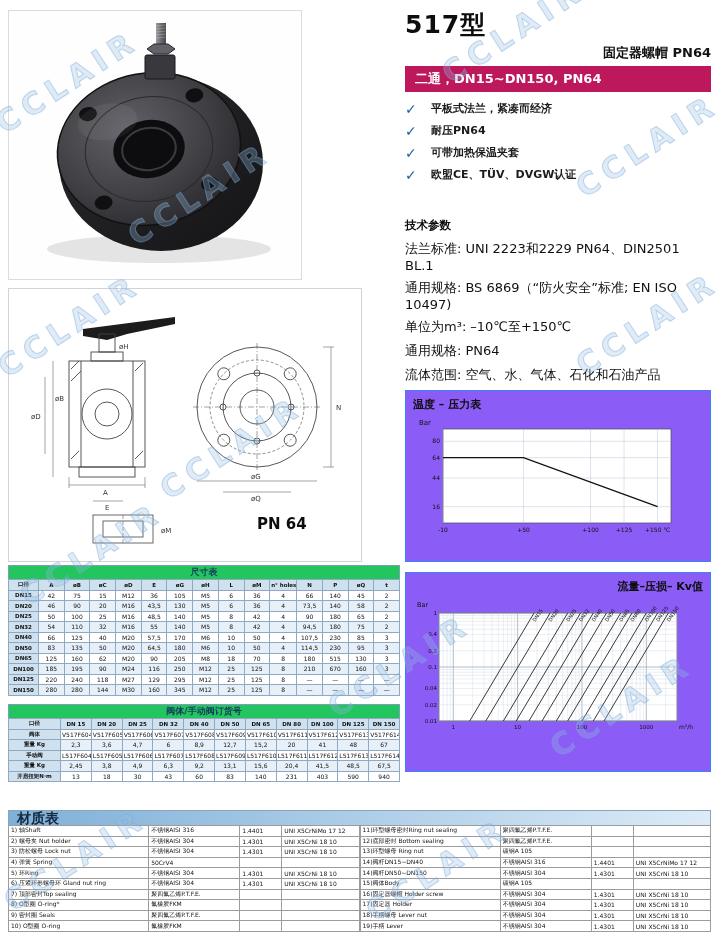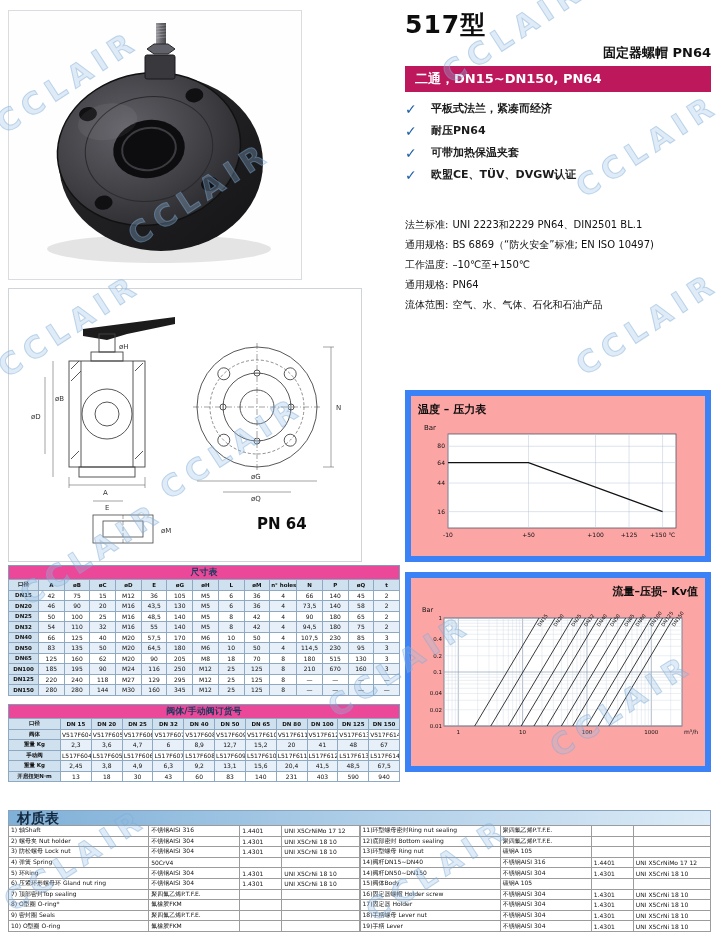--- a/index.html
+++ b/index.html
@@ -13,32 +13,32 @@
   .title-block{position:absolute;left:405px;top:8px;width:306px;}
   .model{font-size:25px;font-weight:bold;color:#0d0d0d;letter-spacing:1px;}
   .subtitle{font-size:13px;font-weight:bold;color:#111;text-align:right;margin-top:3px;}
   .banner{position:absolute;left:405px;top:66px;width:306px;height:26px;background:#be185d;color:#fff;font-size:13px;font-weight:bold;line-height:26px;padding-left:10px;box-sizing:border-box;}
   .features{position:absolute;left:405px;top:102px;width:306px;}
   .feature{display:flex;align-items:flex-start;margin-bottom:8px;}
   .check{color:#1f5fa8;font-size:14px;font-weight:bold;flex:0 0 26px;line-height:14px;}
   .feature-text{font-size:11px;font-weight:bold;color:#1b1b1b;line-height:14px;text-align:center;}
   .tech{position:absolute;left:405px;top:218px;width:306px;}
   .tech-title{font-size:11.5px;font-weight:bold;color:#0d0d0d;margin-bottom:7px;}
-  .tech-row{font-size:10px;color:#111;margin-bottom:6px;}
+  .tech-row{font-size:13px;color:#111;margin-bottom:6px;}
   .tech-label{margin-right:4px;}
   .drawing-box{position:absolute;left:8px;top:288px;width:352px;height:272px;border:1px solid #d0d4d8;background:#fff;}
-  .chart-box{position:absolute;left:405px;width:306px;box-sizing:border-box;border:6px solid #3b82f6;background:#fca5a5;padding:6px 7px;}
+  .chart-box{position:absolute;left:405px;width:306px;box-sizing:border-box;border:1px solid #3b82f6;background:#8b5cf6;padding:6px 7px;}
   .chart1{top:390px;height:172px;}
   .chart2{top:572px;height:200px;text-align:right;}
   .chart-title{font-size:11px;font-weight:bold;color:#0d0d0d;margin-bottom:3px;}
   .chart-caption{font-size:7px;color:#222;margin-bottom:2px;}
   .table-block{position:absolute;left:8px;width:392px;}
   .dim-block{top:565px;}
   .order-block{top:704px;}
-  .table-title{background:#ec4899;border:1px solid #7f9cb8;border-bottom:none;height:13px;line-height:13px;text-align:center;font-size:9px;font-weight:bold;color:#173a5e;}
+  .table-title{background:#22c55e;border:1px solid #7f9cb8;border-bottom:none;height:13px;line-height:13px;text-align:center;font-size:9px;font-weight:bold;color:#173a5e;}
   table{border-collapse:collapse;width:100%;table-layout:fixed;}
   .data-table th,.data-table td{border:0.5px solid #8fa9c2;font-size:6px;padding:0 1px;text-align:center;color:#111;height:9.5px;white-space:nowrap;overflow:hidden;}
   .data-table th{background:#cfe0ef;font-size:5.5px;}
   .data-table tbody tr:nth-child(even) td{background:#e7f0f8;}
   .materials-block{position:absolute;left:8px;top:810px;width:703px;}
   .materials-title{background:linear-gradient(90deg,#7fb0d8,#dcebf7);border:1px solid #8aa4bd;border-bottom:none;height:15px;line-height:15px;font-size:14px;font-weight:bold;color:#12283f;padding-left:8px;box-sizing:border-box;}
   .materials-grid{display:flex;}
   .mat-table td{border:0.5px solid #9c9c9c;font-size:6px;color:#141414;padding:0 2px;height:9.6px;white-space:nowrap;overflow:hidden;}
   svg text{font-family:"DejaVu Sans","Liberation Sans",sans-serif;}
   .dimlab{font-size:7px;fill:#333;}
@@ -124,24 +124,25 @@
         <span class="check">✓</span>
         <span class="feature-text">可带加热保温夹套</span>
       </div>
       <div class="feature">
         <span class="check">✓</span>
         <span class="feature-text">欧盟CE、TÜV、DVGW认证</span>
       </div>
     </div>
 
   <div class="tech">
+    <div class="tech-title">技术参数</div>
     <div id="tech-rows">
         <div class="tech-row"><span class="tech-label">法兰标准:</span><span class="tech-value">UNI 2223和2229 PN64、DIN2501 BL.1</span></div>
         <div class="tech-row"><span class="tech-label">通用规格:</span><span class="tech-value">BS 6869（“防火安全”标准; EN ISO 10497)</span></div>
-        <div class="tech-row"><span class="tech-label">工作温度:</span><span class="tech-value">–10℃至+150℃</span></div>
+        <div class="tech-row"><span class="tech-label">单位为m³:</span><span class="tech-value">–10℃至+150℃</span></div>
         <div class="tech-row"><span class="tech-label">通用规格:</span><span class="tech-value">PN64</span></div>
         <div class="tech-row"><span class="tech-label">流体范围:</span><span class="tech-value">空气、水、气体、石化和石油产品</span></div>
       </div>
   </div>
 
   <div class="drawing-box">
     <svg width="350" height="270" viewBox="0 0 350 270">
       <g stroke="#444" stroke-width="0.9" fill="none">
         <path d="M74,40 L166,28 L166,35 L118,45 L98,51 L74,47 Z" fill="#1c1c1c" stroke="none"></path>
         <rect x="90" y="45" width="16" height="18"></rect>

